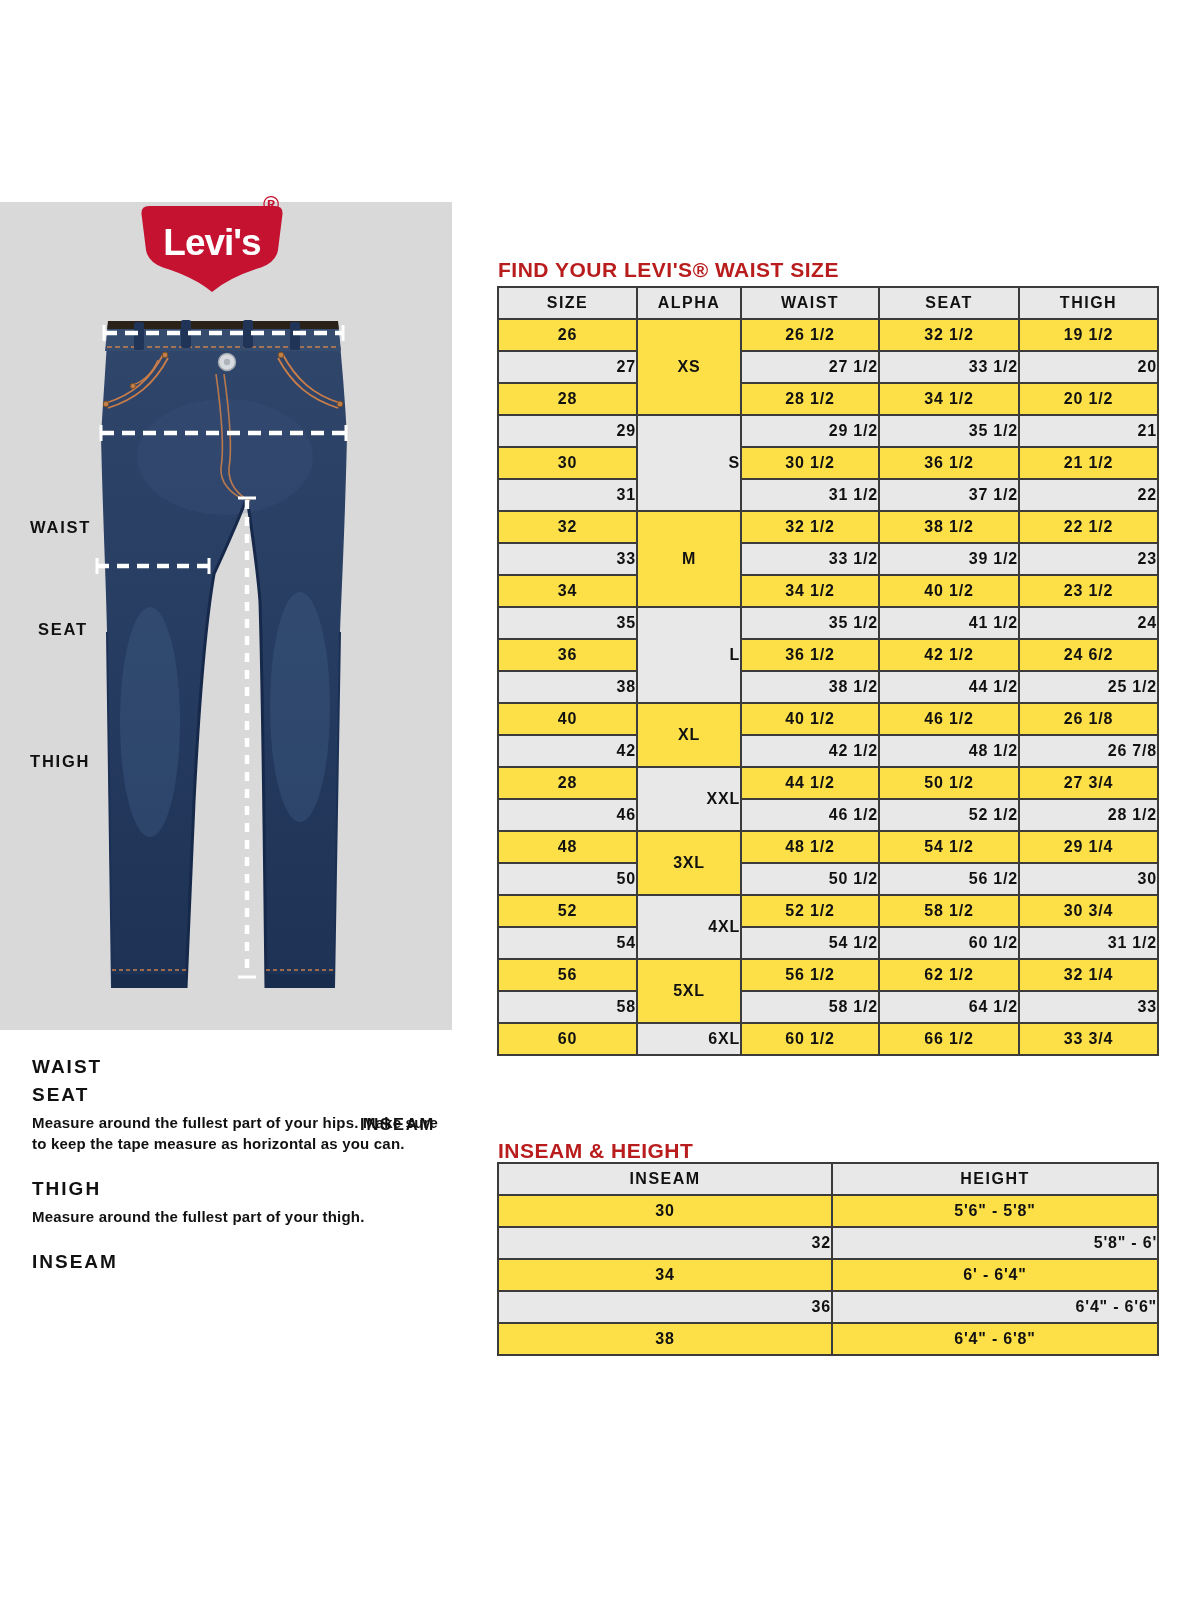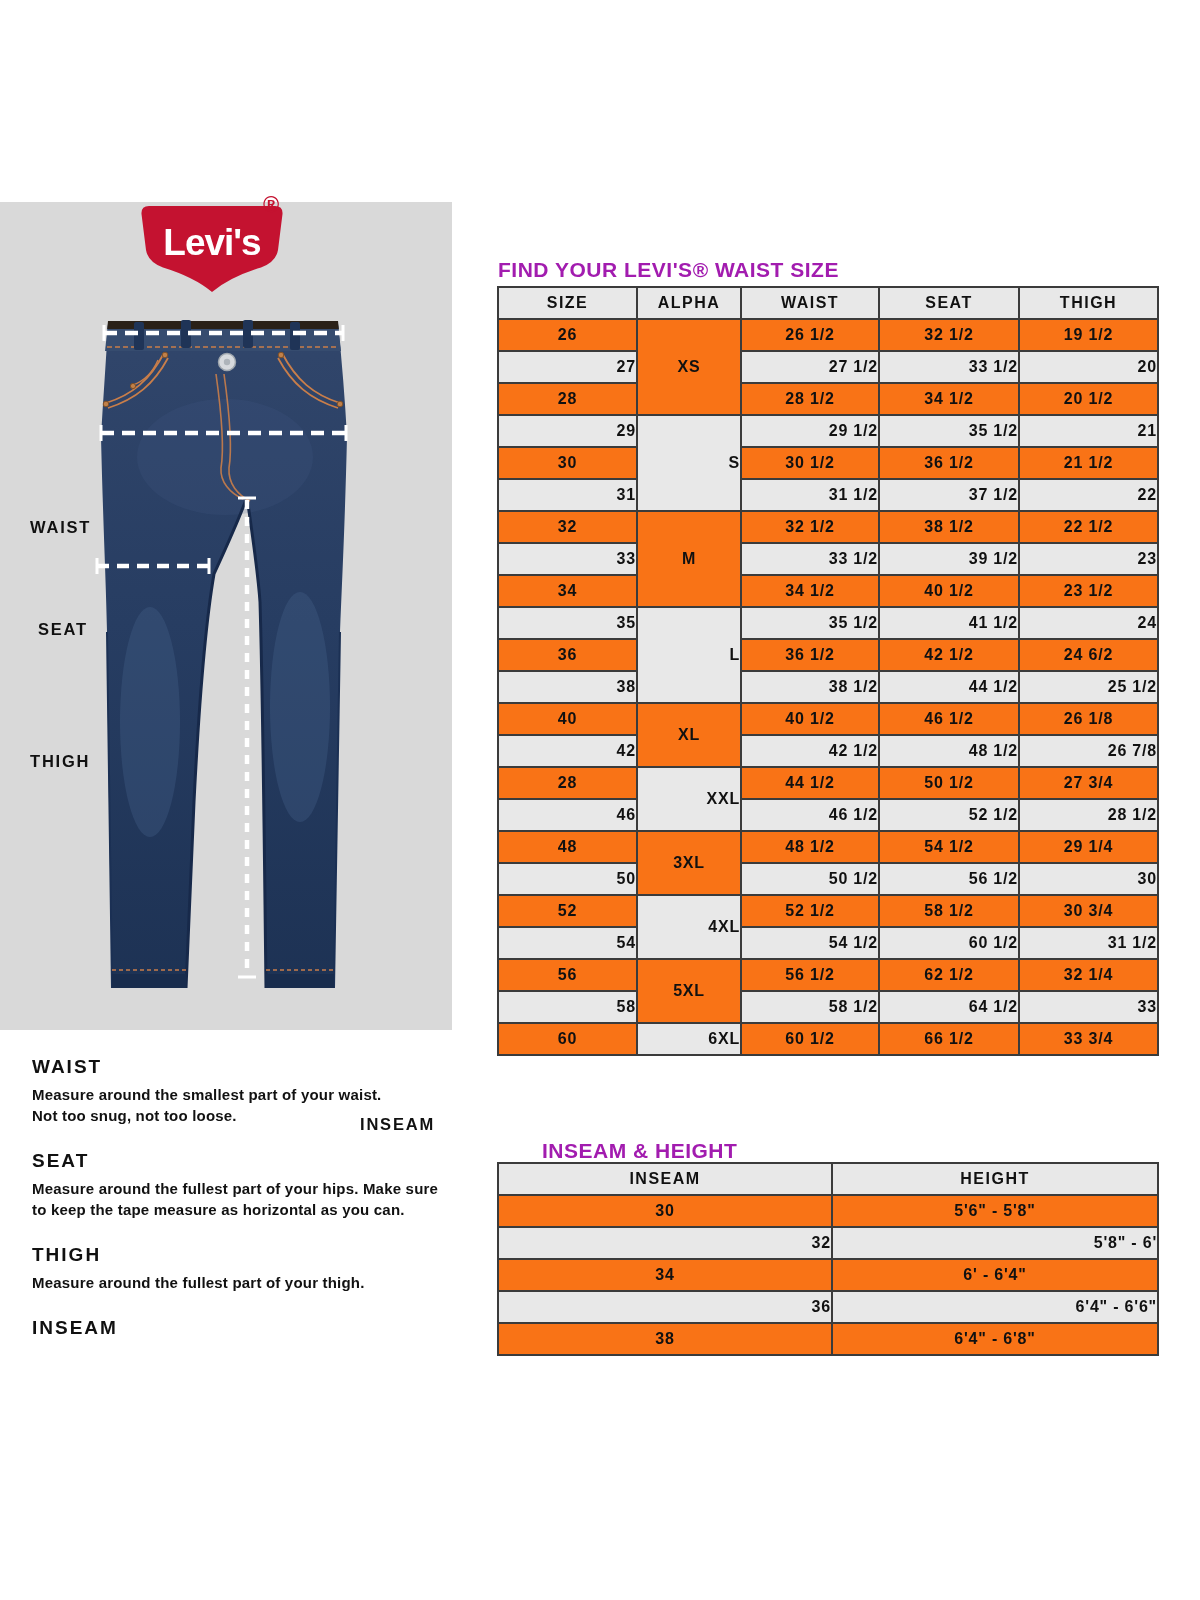--- a/index.html
+++ b/index.html
@@ -32,27 +32,27 @@
   .instructions h3{
     margin:0 0 6px 0;font-size:19px;letter-spacing:2px;font-weight:bold;
   }
   .instructions p{
     margin:0 0 24px 0;font-size:15px;line-height:21px;font-weight:bold;
     letter-spacing:.2px;
   }
   
   .sec-title{
     position:absolute;font-size:21px;font-weight:bold;letter-spacing:.5px;
-    white-space:nowrap;color:#a21caf;
+    white-space:nowrap;color:#b91c1c;
   }
   #title-size  {left:498px;top:244px;}
-  #title-inseam{left:498px;top:1122px;margin-left:44px;}
+  #title-inseam{left:498px;top:1122px;}
   table{
     position:absolute;border-collapse:collapse;table-layout:fixed;
-    background:#f97316;
+    background:#fde047;
   }
   #size-table  {left:497px;top:286px;width:660px;}
   #inseam-table{left:497px;top:1162px;width:660px;}
   th,td{
     border:2px solid #3b3b3b;text-align:center;vertical-align:middle;
     font-weight:bold;font-size:16px;letter-spacing:.8px;padding:0;height:30px;
     color:#111;
   }
   th{background:#e8e8e8;letter-spacing:1.5px;}
   td.g{background:#e8e8e8;text-align:right;}
@@ -156,21 +156,20 @@
   </svg>
 
   <div class="mlabel waist">WAIST</div>
   <div class="mlabel seat">SEAT</div>
   <div class="mlabel thigh">THIGH</div>
   <div class="mlabel inseam">INSEAM</div>
 </div>
 
 <div class="instructions" id="instructions">
     <h3>WAIST</h3>
-    <p>Measure around the smallest part of your waist.<br>Not too snug, not too loose.</p>
     <h3>SEAT</h3>
     <p>Measure around the fullest part of your hips. Make sure<br>to keep the tape measure as horizontal as you can.</p>
     <h3>THIGH</h3>
     <p>Measure around the fullest part of your thigh.</p>
     <h3>INSEAM</h3>
   </div>
 
 <h1 class="sec-title" id="title-size">FIND YOUR LEVI'S® WAIST SIZE</h1>
 
 <table id="size-table">

